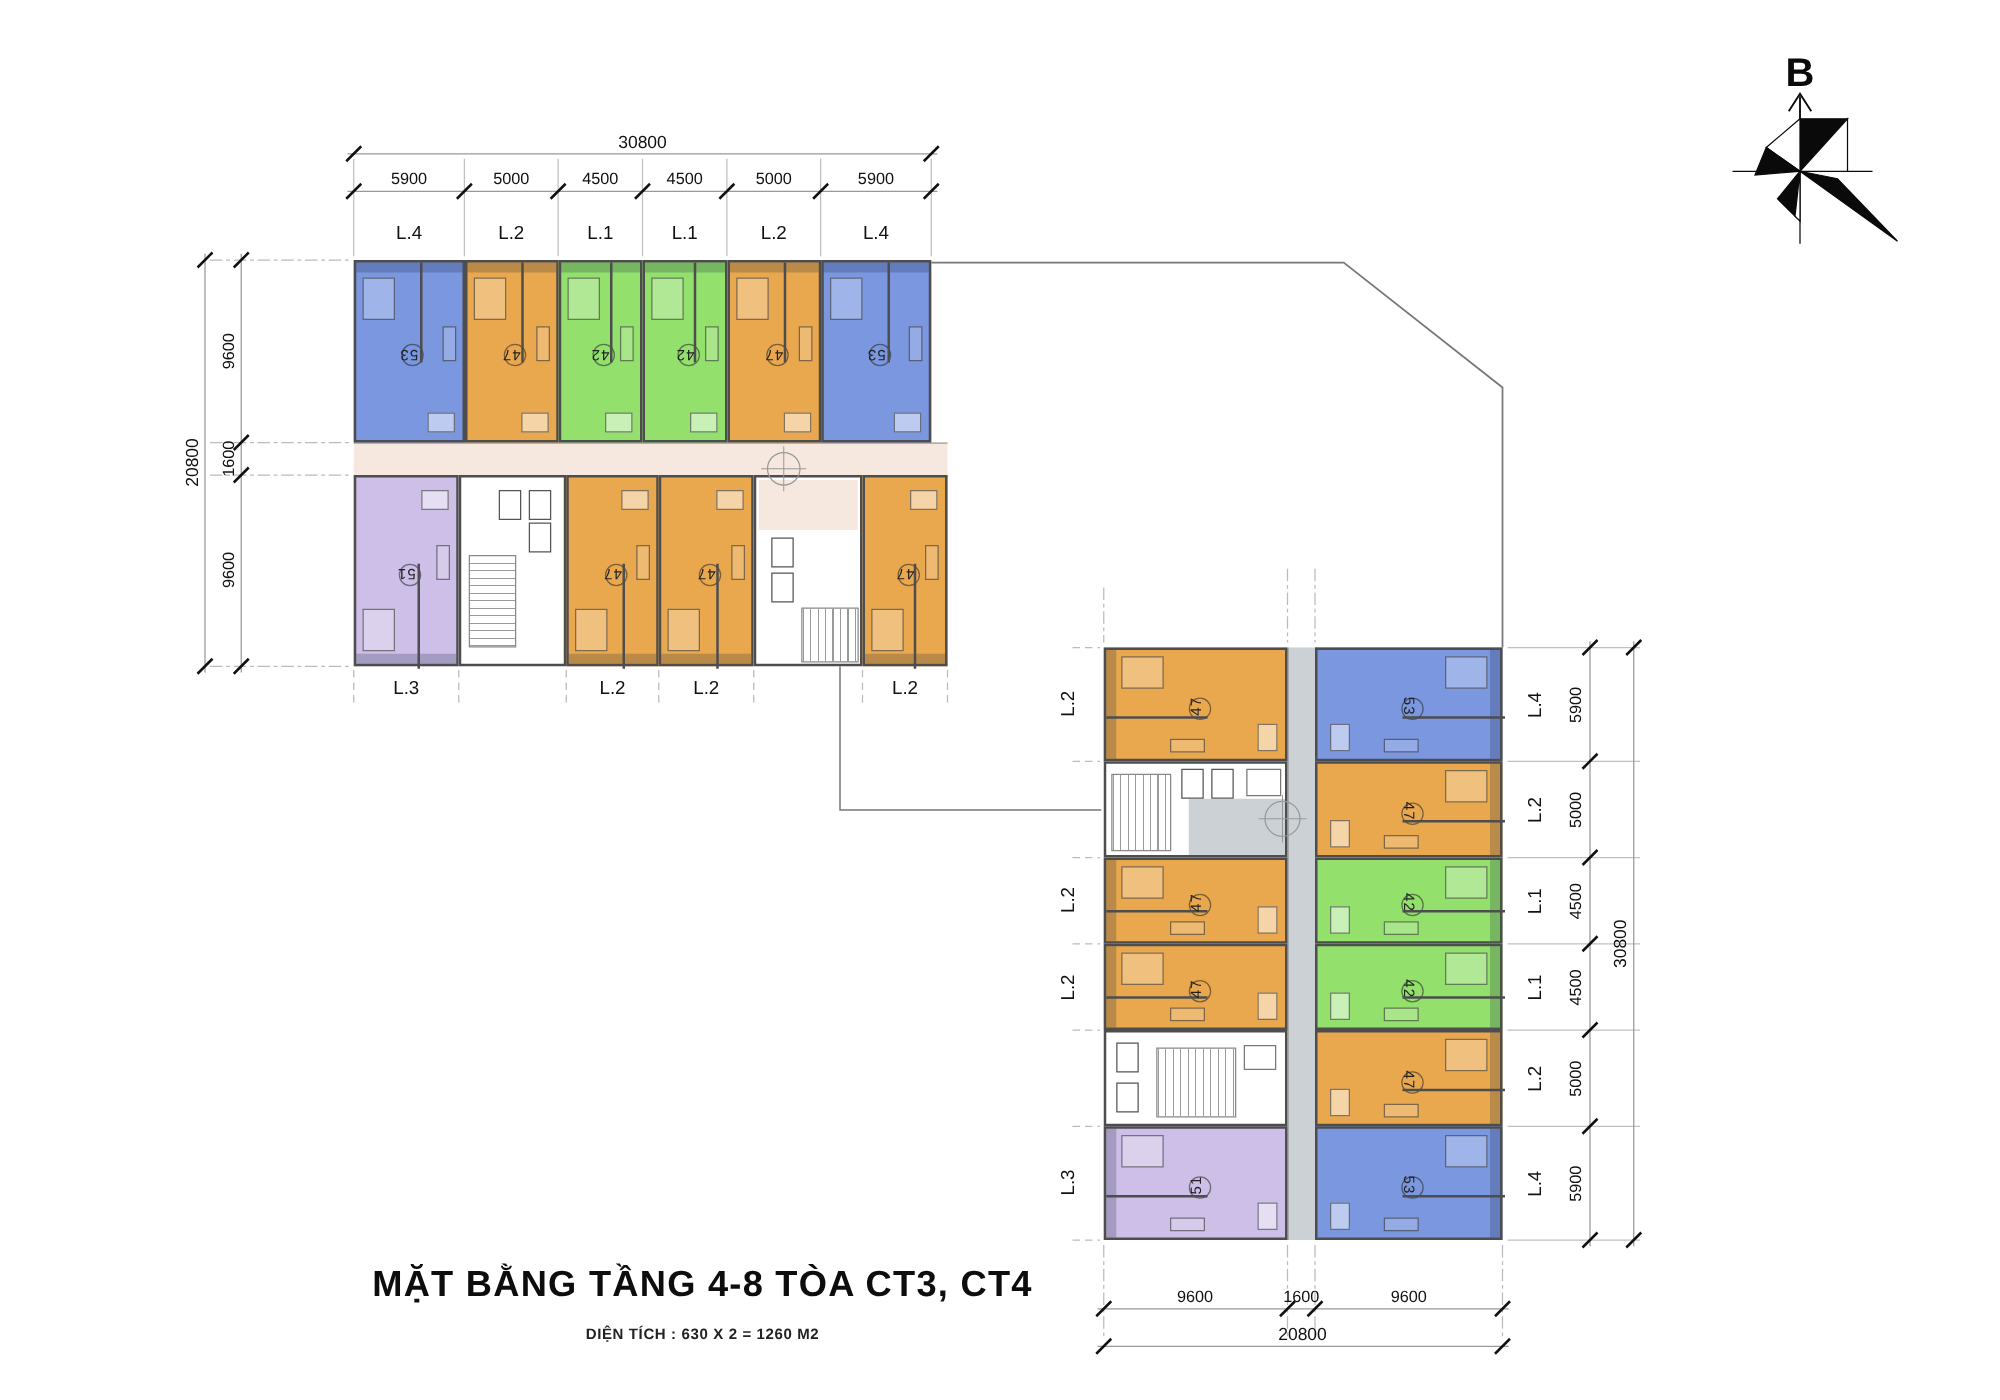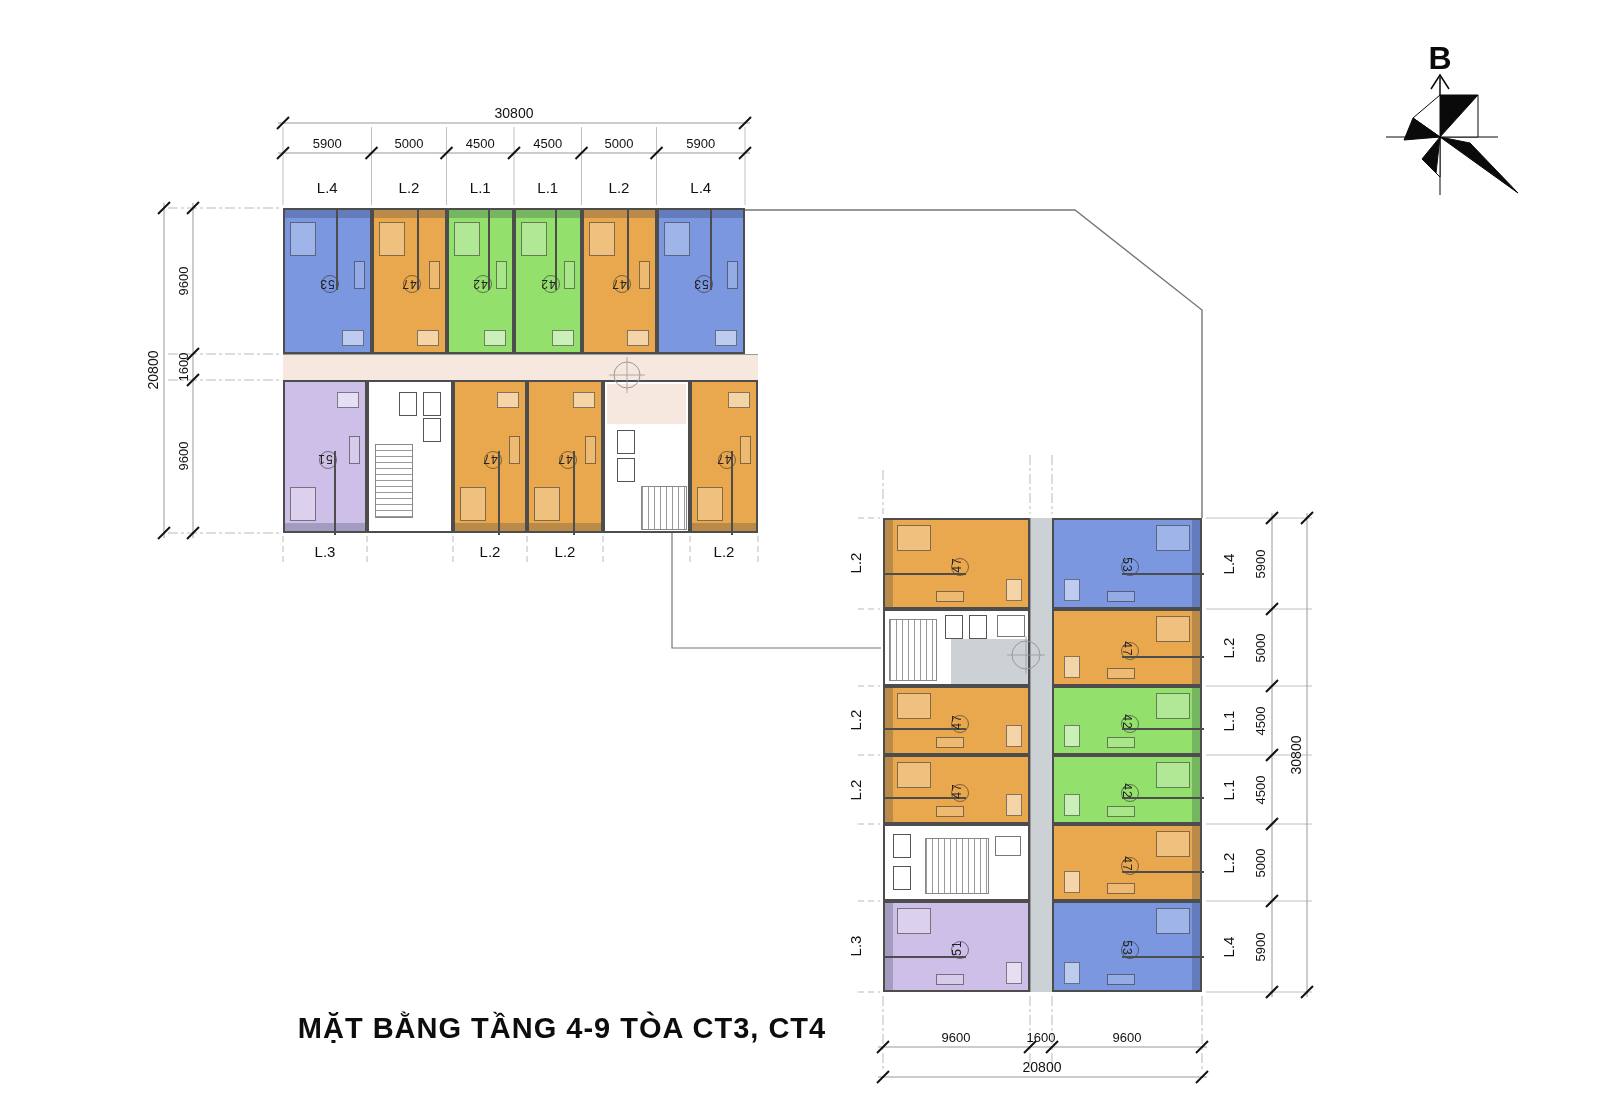--- a/index.html
+++ b/index.html
@@ -376,15 +376,16 @@
       <path d="M0,-42 L38,-42 L0,0 Z" fill="#0a0a0a" stroke-width="1"></path>
       <path d="M38,-42 L38,0 L0,0 Z" fill="#ffffff" stroke-width="1"></path>
       <path d="M0,-42 L-27,-19 L0,0 Z" fill="#ffffff" stroke-width="1"></path>
       <path d="M-27,-19 L-36,3 L0,0 Z" fill="#0a0a0a" stroke-width="1"></path>
       <path d="M0,0 L-18,22 L-4,36 Z" fill="#0a0a0a" stroke-width="1"></path>
       <path d="M-4,36 L0,40 L0,0 Z" fill="#ffffff" stroke-width="1"></path>
       <path d="M0,0 L30,6 L78,56 Z" fill="#0a0a0a" stroke-width="1"></path>
     </g>
   </svg>
 
-  <div id="title-main">MẶT BẰNG TẦNG 4-9 TÒA CT3, CT4</div>
+  <div id="title-main">MẶT BẰNG TẦNG 4-8 TÒA CT3, CT4</div>
+  <div id="title-sub">DIỆN TÍCH : 630 X 2 = 1260 M2</div>
 
 </div>
 
 </body></html>

